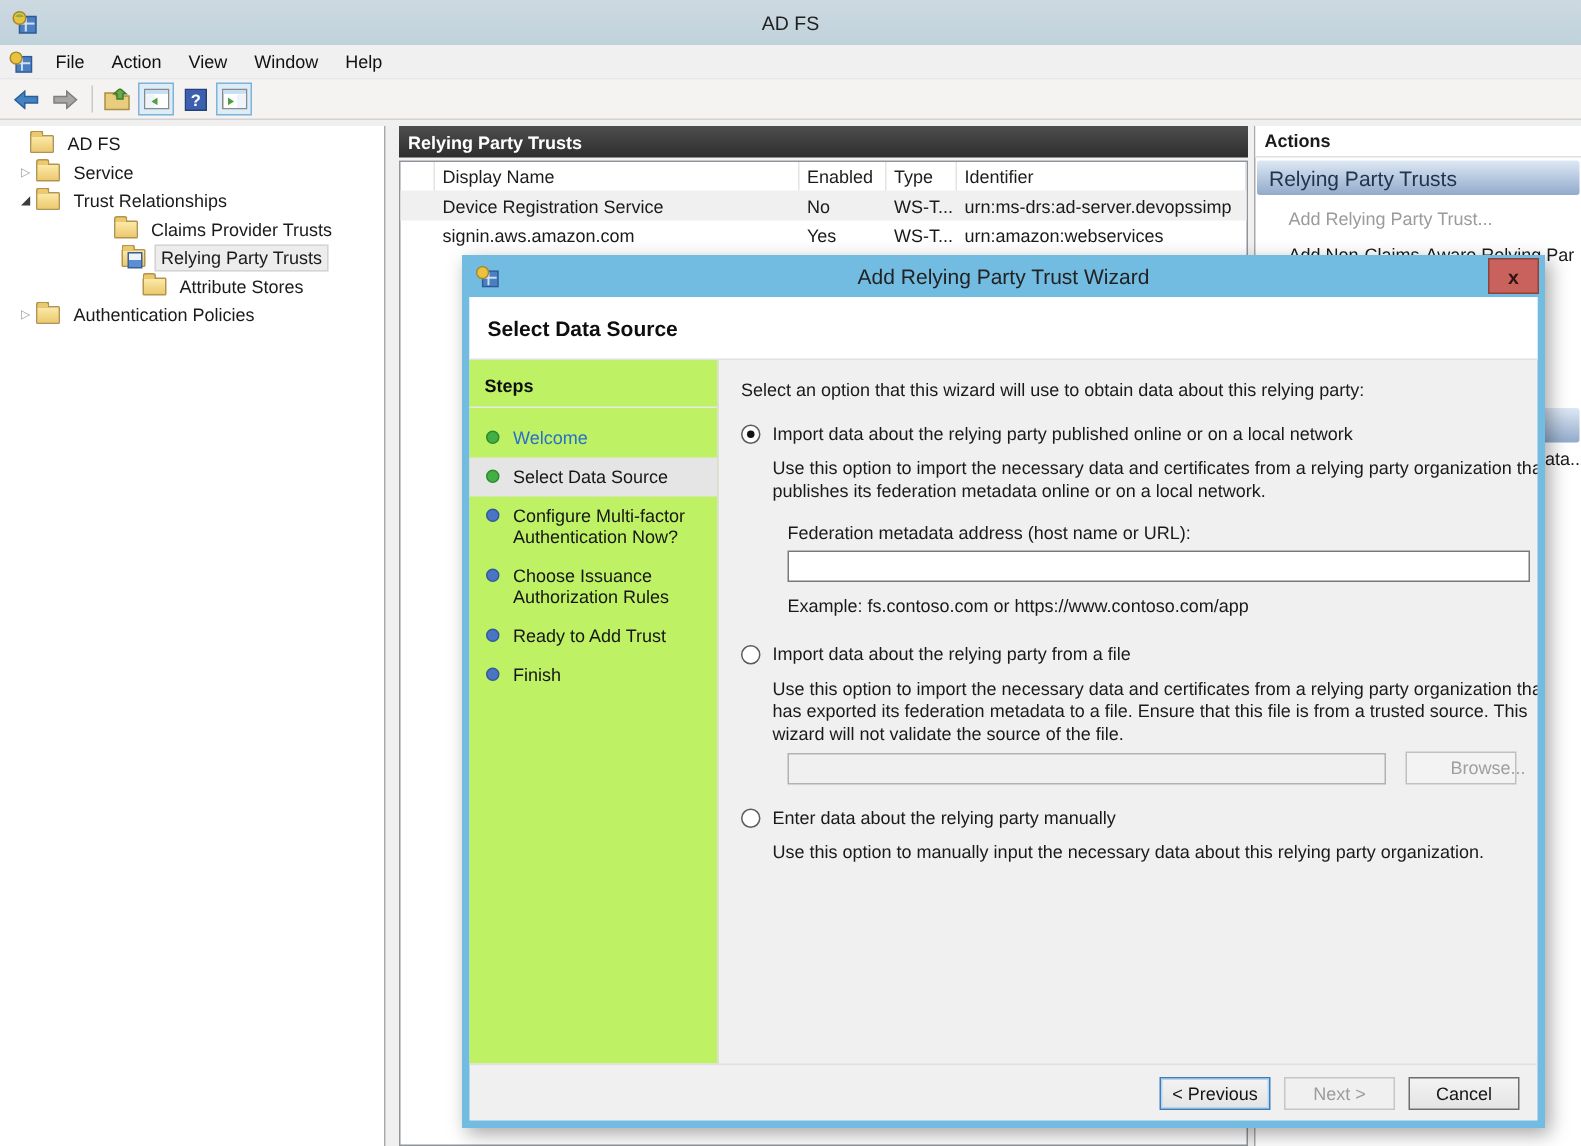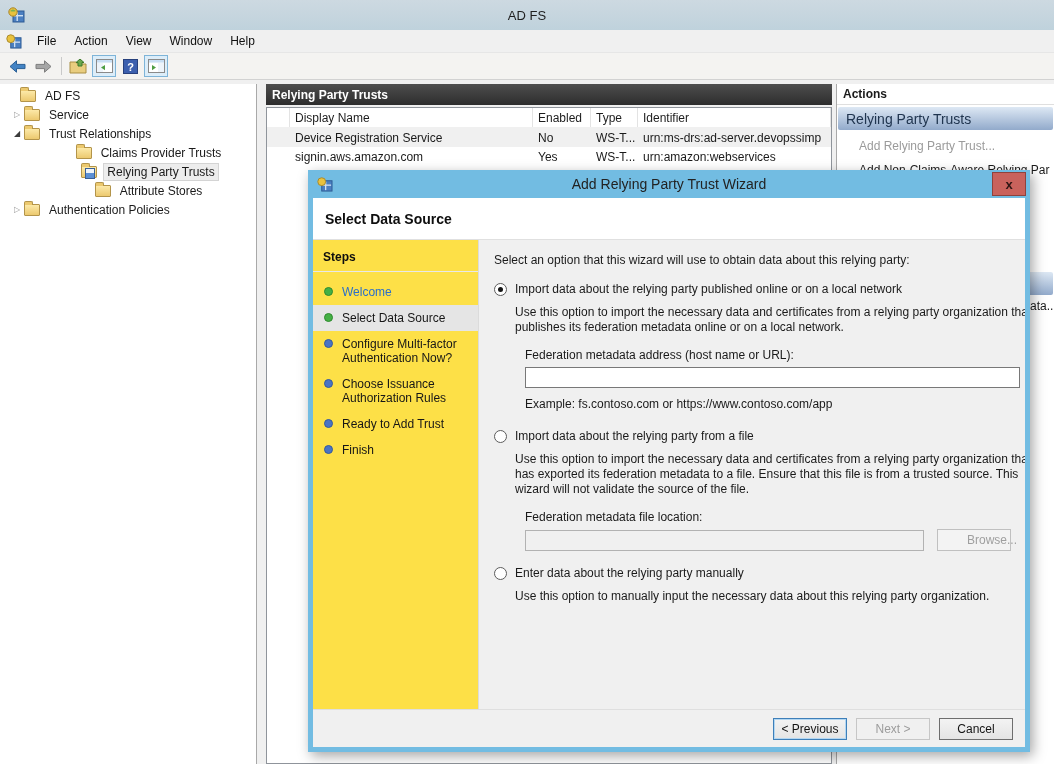--- a/index.html
+++ b/index.html
@@ -84,21 +84,21 @@
   .dialog-titlebar .app-icon { margin-left:9px; }
   .close-btn { position:absolute; right:4px; top:2px; width:34px; height:24px;
     background:#c9625c; border:1px solid #8f423c; color:#2e1513; font-weight:bold;
     font-size:13px; display:flex; align-items:center; justify-content:center; z-index:2; }
   .dialog-inner { position:absolute; top:28px; left:5px; right:5px; bottom:5px;
     background:#f0f0f0; display:flex; flex-direction:column; }
   .dialog-heading-band { height:42px; flex:none; background:#fff; border-bottom:1px solid #e0e0e0;
     display:flex; align-items:center; padding-left:12px; }
   .dialog-heading-band .hd { font-size:14px; font-weight:bold; color:#0e0e0e; }
   .dialog-body { flex:1 1 auto; display:flex; min-height:0; }
-  .steps-panel { width:166px; flex:none; background:#fde047; border-right:1px solid #dbdbdb;
+  .steps-panel { width:166px; flex:none; background:#bef264; border-right:1px solid #dbdbdb;
     padding-top:7px; }
   .steps-title { font-weight:bold; padding:3px 10px 7px 10px; border-bottom:1px solid #e8e8e8;
     margin-bottom:7px; color:#0e0e0e; }
   .step { display:flex; align-items:flex-start; padding:6px 6px 6px 11px; line-height:14px; }
   .step .dot { width:9px; height:9px; border-radius:50%; flex:none; margin:2px 9px 0 0; }
   .step.done .dot { background:#44b044; border:1px solid #2f8a2f; }
   .step.upcoming .dot { background:#4a74c4; border:1px solid #35599c; }
   .step.current { background:#e5e5e5; }
   .step .slbl { color:#161616; }
   .step.link .slbl { color:#2a6fc9; }
@@ -324,21 +324,20 @@
         <div class="opt-desc">Use this option to import the necessary data and certificates from a relying party organization that publishes its federation metadata online or on a local network.</div>
         <div class="field-label">Federation metadata address (host name or URL):</div>
         <input class="text-input" type="text" value="" style="">
         <div class="example">Example: fs.contoso.com or https://www.contoso.com/app</div>
 
         <div class="opt-row">
           <span class="radio"></span>
           <span>Import data about the relying party from a file</span>
         </div>
         <div class="opt-desc">Use this option to import the necessary data and certificates from a relying party organization that has exported its federation metadata to a file. Ensure that this file is from a trusted source.  This wizard will not validate the source of the file.</div>
-        <div class="field-label">Federation metadata file location:</div>
         <div class="file-row">
           <input class="text-input disabled" type="text" disabled="" value="" style="">
           <div class="browse-btn">Browse...</div>
         </div>
 
         <div class="opt-row">
           <span class="radio"></span>
           <span>Enter data about the relying party manually</span>
         </div>
         <div class="opt-desc">Use this option to manually input the necessary data about this relying party organization.</div>

